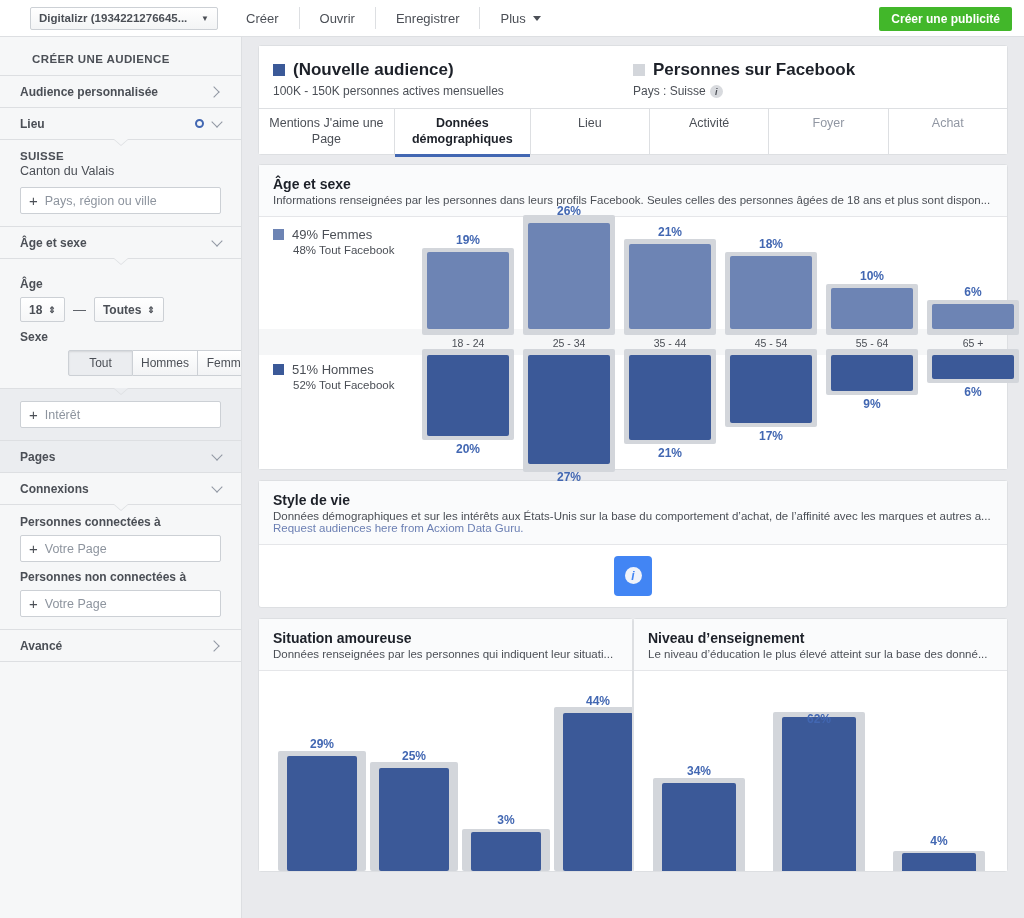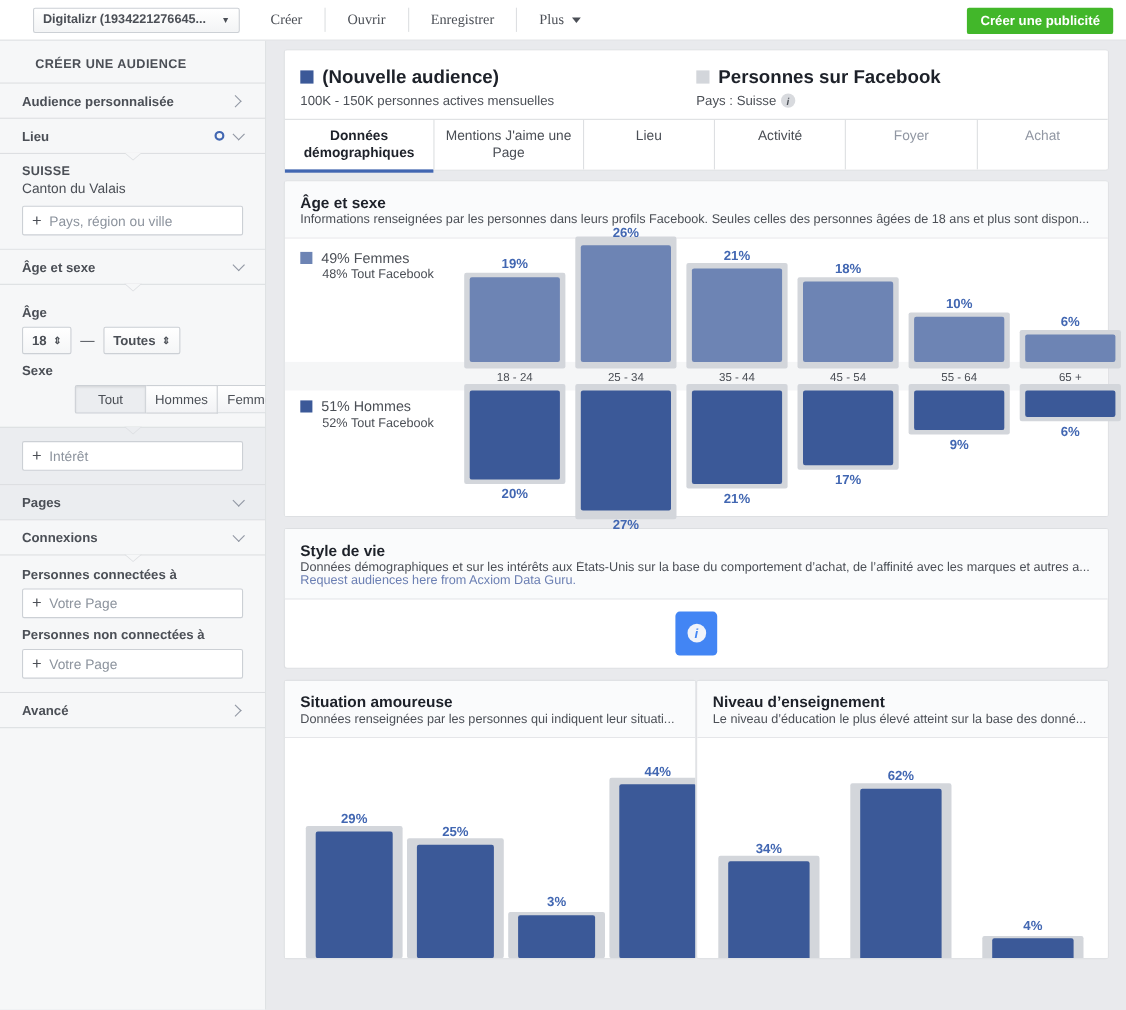--- a/index.html
+++ b/index.html
@@ -18,21 +18,21 @@
     display: flex; align-items: center; padding: 0 12px; position: relative;
   }
   .acct-select {
     height: 23px; min-width: 188px; border: 1px solid #ccd0d5; border-radius: 2px;
     background: linear-gradient(#fff,#f3f4f5);
     display: flex; align-items: center; justify-content: space-between;
     padding: 0 8px; font-size: 11.5px; font-weight: bold; color: #4b4f56;
     margin-left: 18px; cursor: pointer;
   }
   .acct-select .caret { font-size: 8px; color: #4b4f56; margin-left: 6px; }
-  .menu { display: flex; align-items: center; margin-left: 8px; font-family: Liberation Serif, serif; }
+  .menu { display: flex; align-items: center; margin-left: 8px; }
   .menu-item {
     padding: 0 20px; font-size: 13px; color: #4b4f56; height: 22px;
     display: flex; align-items: center; border-left: 1px solid #dddfe2;
     cursor: pointer; white-space: nowrap;
   }
   .menu-item:first-child { border-left: none; }
   .menu-item.has-caret::after {
     content: ""; margin-left: 7px;
     border-left: 4px solid transparent; border-right: 4px solid transparent;
     border-top: 5px solid #4b4f56;
@@ -309,22 +309,22 @@
           <div class="aud-title">
             <span class="swatch" style="background:#d3d6db"></span>
             <span>Personnes sur Facebook</span>
           </div>
           <div class="aud-sub">
             <span>Pays : Suisse</span><span class="infoi">i</span>
           </div>
         </div>
       </div>
       <div class="tabs">
+        <div class="tab" style="flex:1.15">Mentions J'aime une Page</div>
         <div class="tab active" style="flex:1.15">Données démographiques</div>
-        <div class="tab" style="flex:1.15">Mentions J'aime une Page</div>
         <div class="tab">Lieu</div>
         <div class="tab">Activité</div>
         <div class="tab dim">Foyer</div>
         <div class="tab dim">Achat</div>
       </div>
     </div>
 
     <div class="card" style="margin-top:9px">
       <div class="sec-head">
         <div class="sec-title">Âge et sexe</div>
@@ -429,21 +429,21 @@
         <div class="sec-head">
           <div class="sec-title">Niveau d’enseignement</div>
           <div class="sec-desc">Le niveau d’éducation le plus élevé atteint sur la base des donné...</div>
         </div>
         <div class="simplechart" id="educhart">
             <div class="ghost" style="left: 19px; width: 92px; top: 107.4px; height: 114.6px; background: rgb(211, 214, 219);"></div>
             <div class="bar" style="left: 28px; width: 74px; top: 112.1px; height: 109.9px; background: rgb(59, 89, 152);"></div>
             <div class="blabel" style="left: 16px; width: 98px; top: 93.1px;">34%</div>
             <div class="ghost" style="left: 139px; width: 92px; top: 41.6px; height: 180.4px; background: rgb(211, 214, 219);"></div>
             <div class="bar" style="left: 148px; width: 74px; top: 46.3px; height: 175.7px; background: rgb(59, 89, 152);"></div>
-            <div class="blabel" style="left: 136px; width: 98px; top: 27px;">62%</div>
+            <div class="blabel" style="left: 136px; width: 98px; top: 41px;">62%</div>
             <div class="ghost" style="left: 259px; width: 92px; top: 180.25px; height: 41.75px; background: rgb(211, 214, 219);"></div>
             <div class="bar" style="left: 268px; width: 74px; top: 182.6px; height: 39.4px; background: rgb(59, 89, 152);"></div>
             <div class="blabel" style="left: 256px; width: 98px; top: 163.6px;">4%</div>
           </div>
       </div>
     </div>
 
   </div>
 </div>
 

